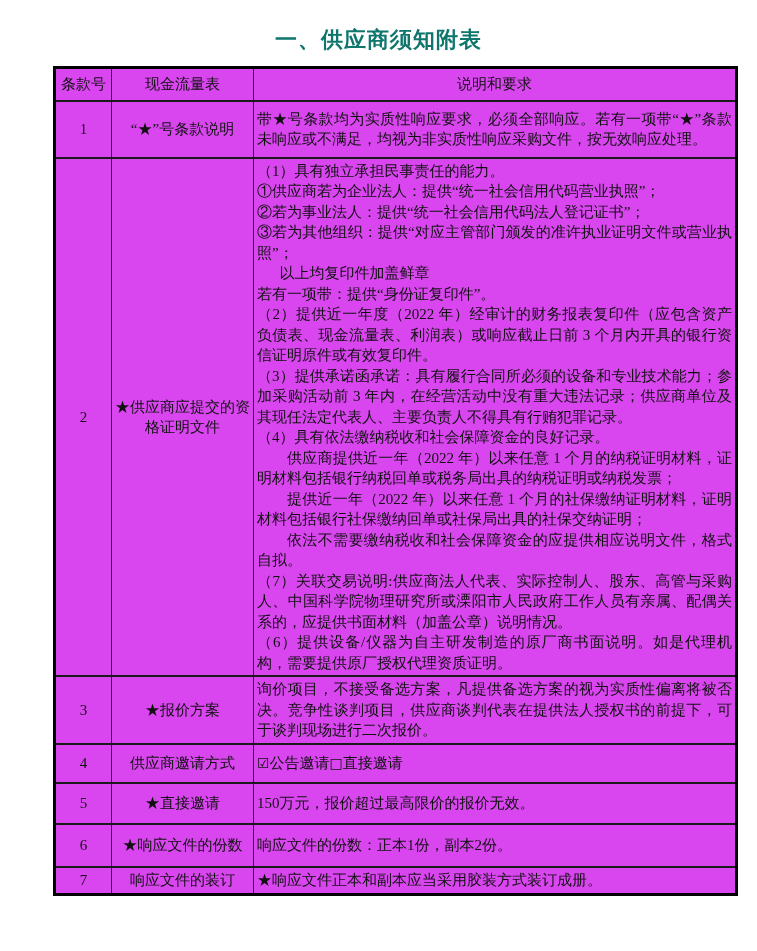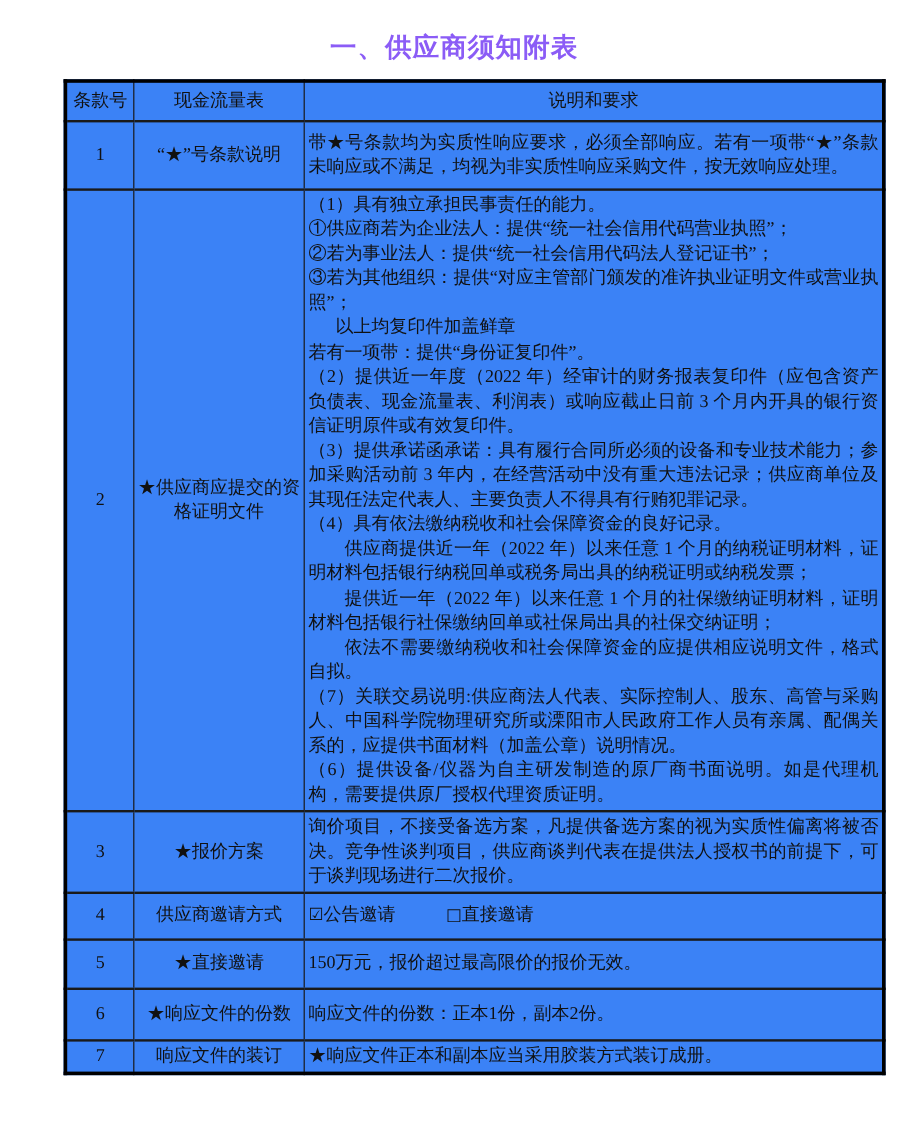--- a/index.html
+++ b/index.html
@@ -30,29 +30,29 @@
   }
   .doc-subtitle {
     text-align: center;
     font-family: "Liberation Sans", "DejaVu Sans", sans-serif;
     font-weight: 700;
     font-size: 22px;
     letter-spacing: 1px;
     margin: 0;
     padding-top: 25px;
     padding-bottom: 11px;
-    color: #8b5cf6;
+    color: #0f766e;
   }
   table.notice-table {
     border-collapse: collapse;
     table-layout: fixed;
     margin-left: 53px;
     width: 682px;
     border: 3px solid #000000;
-    background: #3b82f6;
+    background: #d946ef;
   }
   col.c-no   { width: 57px; }
   col.c-name { width: 142px; }
   col.c-desc { width: 483px; }
   .notice-table td, .notice-table th {
     border: 1px solid #1a1a1a;
     border-top-width: 2px;
     border-bottom-width: 2px;
     padding: 2px 3px;
     font-weight: normal;
@@ -80,21 +80,20 @@
   }
   .desc-cell p {
     margin: 0;
   }
   .ind-sm { text-indent: 1.5em; }
   .ind-2  { text-indent: 2em; }
   .pad-1  { padding-left: 13px; }
   .check-options {
     display: flex;
     align-items: center;
-    gap: 42px;
     line-height: 20px;
   }
   .check-option { white-space: nowrap; }
   .check-symbol { font-family: "DejaVu Sans", sans-serif; font-size: 14px; }
 </style>
 </head>
 <body>
 
 <div class="page">
 

